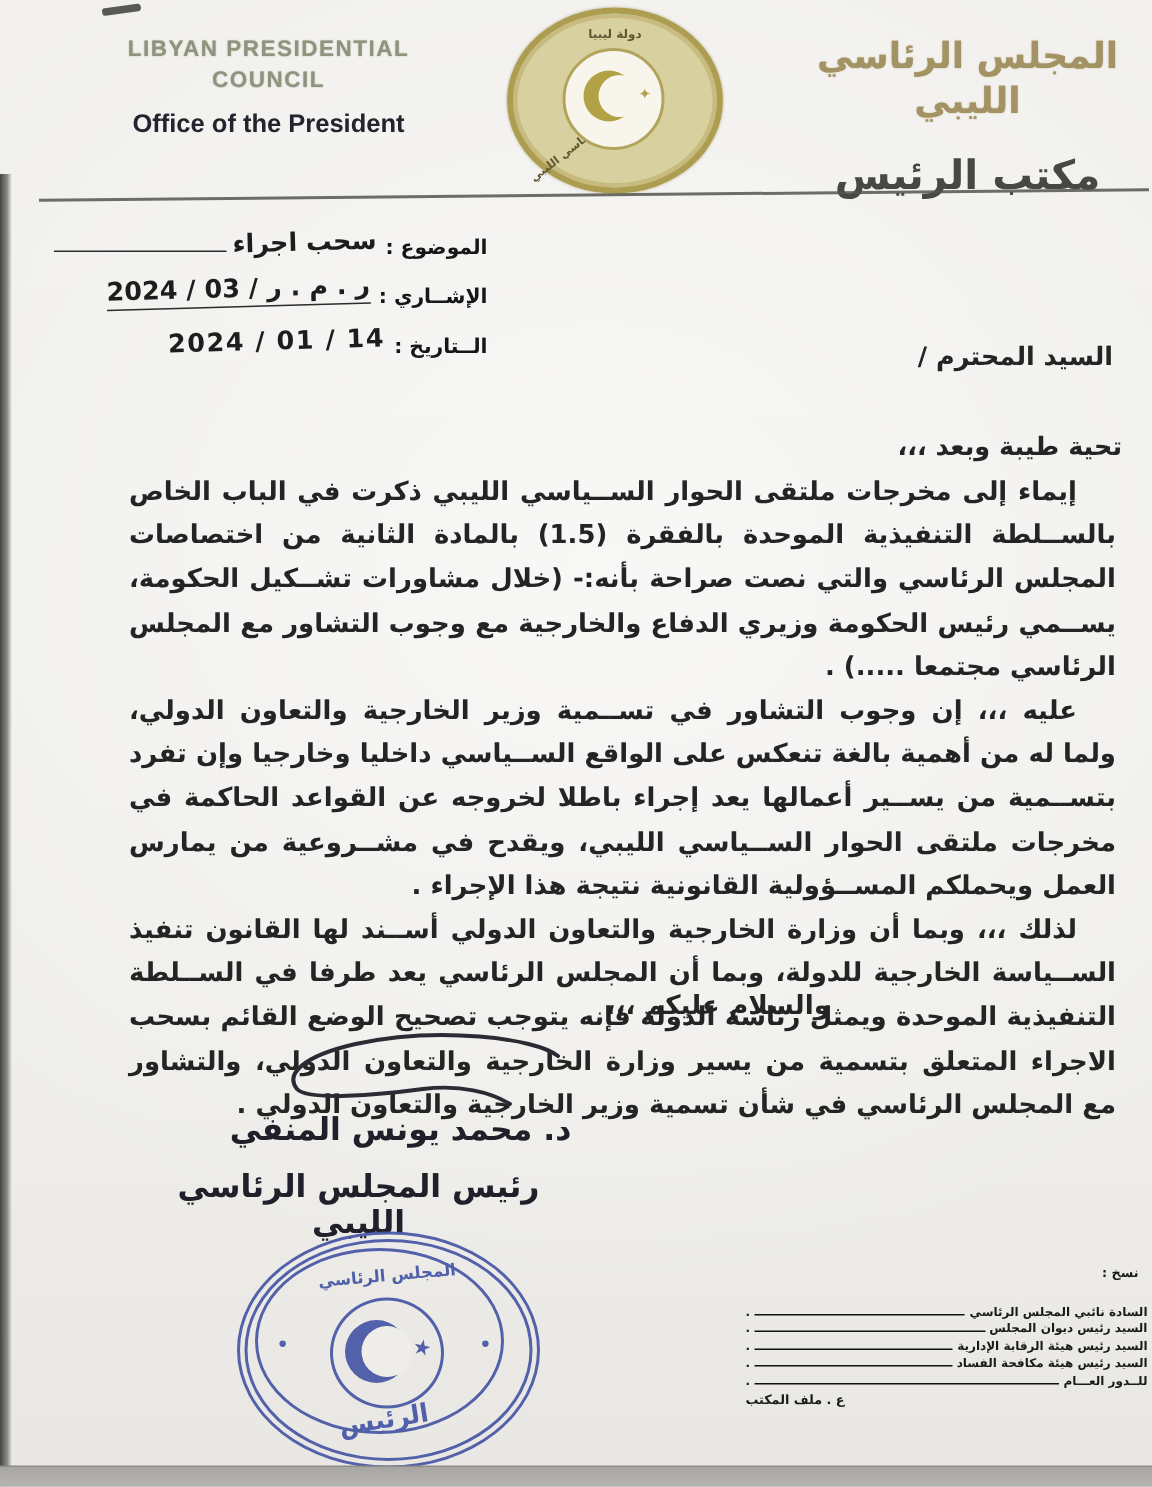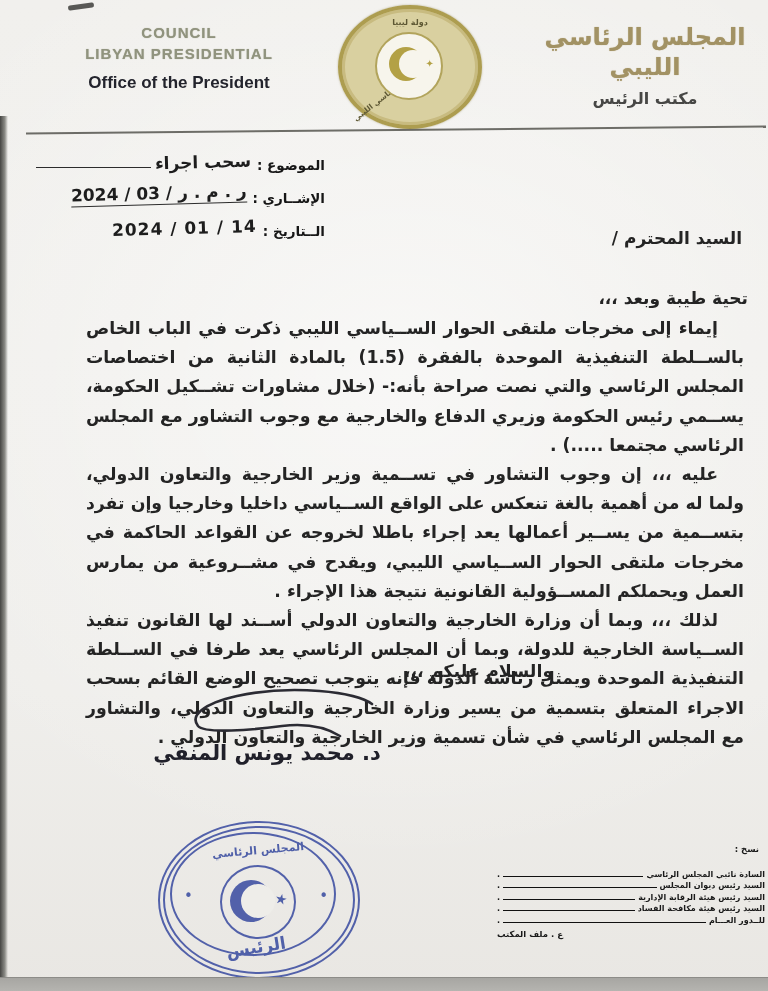--- a/index.html
+++ b/index.html
@@ -20,21 +20,21 @@
     background:radial-gradient(circle at 50% 45%, #efeadb 28%, #d9d0a0 30% 100%);
     border:4px solid #ad9d50;box-shadow:inset 0 0 0 3px #c8bb80, 0 0 2px rgba(120,105,40,.5);}
   .seal-top-text{position:absolute;left:0;top:9px;width:100%;text-align:center;font-size:8px;font-weight:bold;color:#5d5733;}
   .seal-diag-text{position:absolute;left:2px;bottom:28px;width:90px;font-size:7.5px;font-weight:bold;color:#5d5733;transform:rotate(-38deg);text-align:center;}
   .seal-inner{position:absolute;left:33px;top:23px;width:64px;height:64px;border-radius:50%;background:#f7f5ec;border:2px solid #b2a45c;}
   .crescent-g{position:absolute;left:12px;top:13px;width:34px;height:34px;border-radius:50%;background:#b3a145;}
   .crescent-g::after{content:"";position:absolute;left:10px;top:3px;width:28px;height:28px;border-radius:50%;background:#f7f5ec;}
   .seal-star{position:absolute;right:7px;top:24px;font-size:10px;color:#b3a145;}
   .ar-block{left:528px;top:22px;width:234px;text-align:center;direction:rtl;}
   .ar-title{font-size:24px;font-weight:bold;color:#a29264;text-shadow:0 0 1px #b7aa80;line-height:30px;}
-  .ar-office{font-size:16px;font-weight:bold;color:#474745;margin-top:7px;letter-spacing:1px;}
+  .ar-office{font-size:27px;font-weight:bold;color:#474745;margin-top:20px;letter-spacing:1px;}
   
   .sep{left:26px;top:129px;width:740px;border-top:2px solid #55554f;transform:rotate(-0.55deg);opacity:.85;}
   
   .refblock{left:30px;top:140px;width:295px;direction:rtl;}
   .refrow{display:flex;align-items:flex-end;height:33px;}
   .reflabel{font-size:13.5px;font-weight:bold;color:#161616;white-space:nowrap;}
   .handw{font-size:17px;font-weight:bold;color:#1d1d1d;letter-spacing:1px;transform:rotate(-1.6deg);white-space:nowrap;margin:0 6px 1px 0;}
   .refline{flex:1;border-bottom:1.6px solid #2c2c2c;margin:0 4px 5px 6px;}
   .u{border-bottom:1.6px solid #2c2c2c;padding-bottom:1px;}
   
@@ -76,22 +76,22 @@
 </style>
 </head>
 <body>
 
 <div class="page">
 
   <div class="abs corner-mark"></div>
   <div class="abs edge-left"></div>
 
   <div class="abs en-block">
+    <div class="en-line">LIBYAN PRESIDENTIAL</div>
     <div class="en-line">COUNCIL</div>
-    <div class="en-line">LIBYAN PRESIDENTIAL</div>
     <div class="en-office">Office of the President</div>
   </div>
 
   <div class="abs gold-seal">
     <div class="seal-top-text">دولة ليبيا</div>
     <div class="seal-diag-text">المجلس الرئاسي الليبي</div>
     <div class="seal-inner">
       <div class="crescent-g"></div>
       <div class="seal-star">✦</div>
     </div>
@@ -129,20 +129,21 @@
       <p>عليه ،،، إن وجوب التشاور في تســمية وزير الخارجية والتعاون الدولي، ولما له من أهمية بالغة تنعكس على الواقع الســياسي داخليا وخارجيا وإن تفرد بتســمية من يســير أعمالها يعد إجراء باطلا لخروجه عن القواعد الحاكمة في مخرجات ملتقى الحوار الســياسي الليبي، ويقدح في مشــروعية من يمارس العمل ويحملكم المســؤولية القانونية نتيجة هذا الإجراء .</p>
       <p>لذلك ،،، وبما أن وزارة الخارجية والتعاون الدولي أســند لها القانون تنفيذ الســياسة الخارجية للدولة، وبما أن المجلس الرئاسي يعد طرفا في الســلطة التنفيذية الموحدة ويمثل رئاسة الدولة فإنه يتوجب تصحيح الوضع القائم بسحب الاجراء المتعلق بتسمية من يسير وزارة الخارجية والتعاون الدولي، والتشاور مع المجلس الرئاسي في شأن تسمية وزير الخارجية والتعاون الدولي .</p>
     </div>
 
   <div class="abs closing">والسلام عليكم ،،،</div>
 
   <svg class="abs sig-svg" width="225" height="58" viewBox="0 0 225 58">
     <path d="M200,16 C185,4 120,-4 65,8 C30,16 18,28 26,38 C33,46 80,42 110,38 C135,35 155,40 168,48" fill="none" stroke="#2b2b33" stroke-width="2.6" stroke-linecap="round"></path>
   </svg>
   <div class="abs sig-name">د. محمد يونس المنفي</div>
+  <div class="abs sig-title">رئيس المجلس الرئاسي الليبي</div>
 
   <div class="abs stamp">
     <div class="stamp-ring"></div>
     <div class="stamp-ring2"></div>
     <div class="stamp-top-text">المجلس الرئاسي</div>
     <div class="stamp-dot-l">•</div>
     <div class="stamp-dot-r">•</div>
     <div class="stamp-center">
       <div class="crescent-b"></div>
       <div class="stamp-star">★</div>

